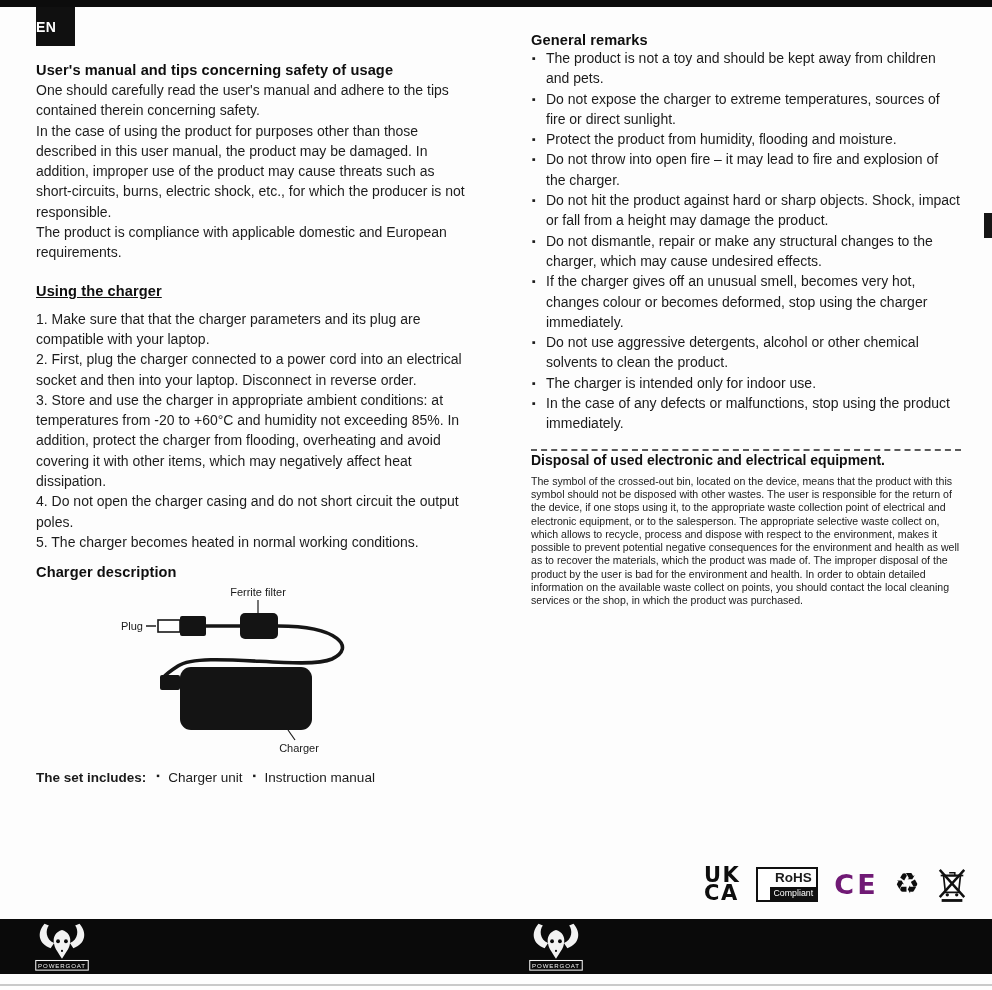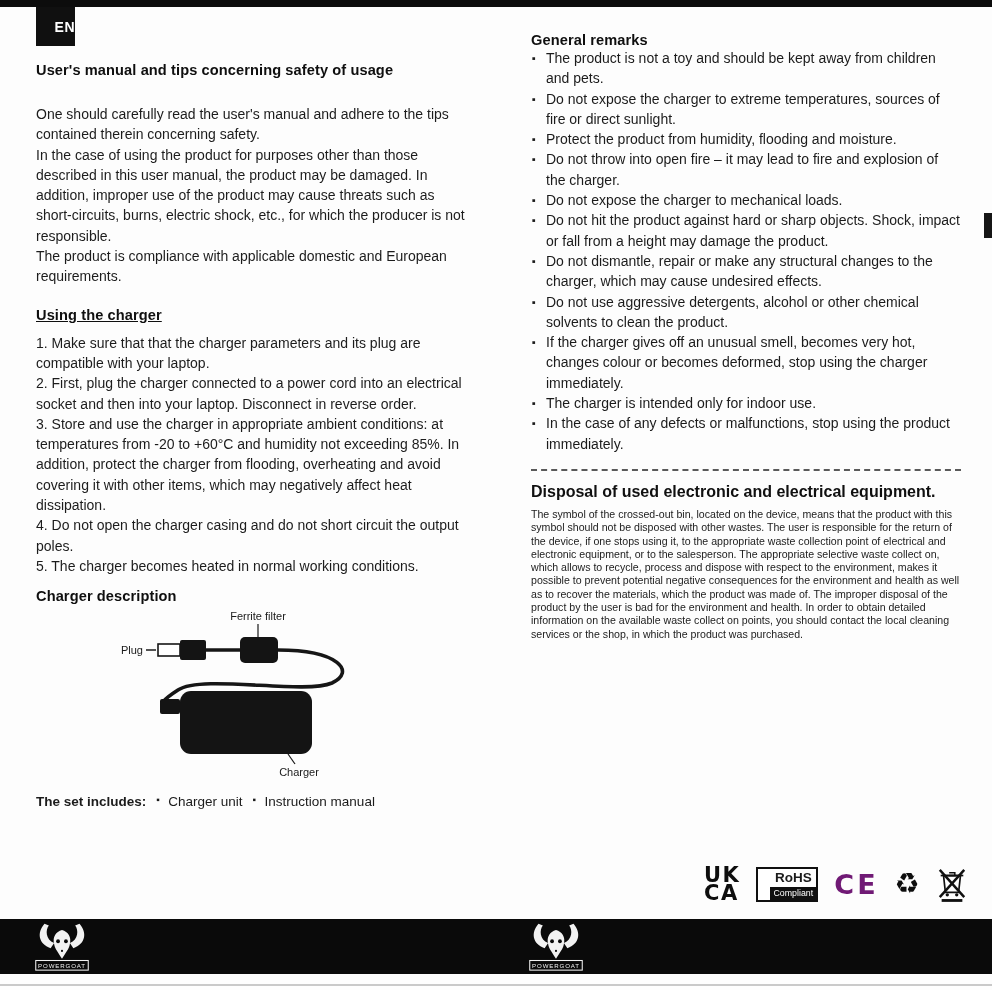--- a/index.html
+++ b/index.html
@@ -6,44 +6,44 @@
   html, body { background:#e9e9e9; }
   .page {
     position:relative; width:992px; height:990px; margin:0 auto;
     background:#fdfdfd; overflow:hidden;
     font-family:"Liberation Sans", sans-serif; color:#1b1b1b;
   }
   .top-strip { position:absolute; top:0; left:0; width:100%; height:7px; background:#0c0c0c; }
   .edge-mark { position:absolute; right:0; top:213px; width:8px; height:25px; background:#161616; }
   .en-badge {
     position:absolute; top:7px; left:36px; width:39px; height:39px; background:#101010;
-    color:#fff; display:flex; align-items:center; justify-content:flex-end;
+    color:#fff; display:flex; align-items:center; justify-content:flex-start;
     font-size:14px; font-weight:700; letter-spacing:.5px;
   }
   .col { position:absolute; }
   .col-left  { left:36px;  top:62px; width:434px; }
   .col-right { left:531px; top:32px; width:430px; }
   .h { font-size:14.6px; font-weight:700; color:#0f0f0f; letter-spacing:.1px; }
-  .body-text { margin-top:26px; }
+  .body-text { margin-top:2px; }
   .body-text p, .steps p { font-size:14px; line-height:20.3px; color:#1c1c1c; }
   .h-usage { margin-top:20px;text-decoration:underline; }
   .steps { margin-top:10px; }
   .h-desc { margin-top:12px; }
   .diagram { width:434px; height:178px; position:relative; }
   .diagram svg { display:block; }
   .diagram text { font-family:"Liberation Sans", sans-serif; font-size:11px; fill:#1a1a1a; }
   .set-line { margin-top:12px; display:flex; align-items:baseline; gap:10px; font-size:13.5px; }
   .set-line .lbl { font-weight:700; }
   .set-line .itm { position:relative; padding-left:12px; }
   .set-line .itm::before { content:"▪"; position:absolute; left:0; top:0; font-size:10px; }
   ul.remarks { list-style:none; }
   .remarks li { position:relative; padding-left:15px; font-size:14px; line-height:20.3px; }
   .remarks li::before { content:"▪"; position:absolute; left:1px; top:0; font-size:11px; }
   .dashed { margin-top:15px; height:0; border-top:2px dashed #5a5a5a; }
-  .fine-heading { margin-top:12px; font-size:16px; font-weight:700; color:#101010; }
+  .fine-heading { margin-top:1px; font-size:14px; font-weight:700; color:#101010; }
   .fine { margin-top:7px; font-size:10.6px; line-height:13.3px; color:#212121; }
   .marks { position:absolute; left:704px; top:845px; display:flex; align-items:center; gap:16px;margin-top:20px; }
   .ukca { font-family:"DejaVu Sans", sans-serif; font-weight:700; font-size:21px; line-height:18.5px; letter-spacing:1.5px; color:#0e0e0e; }
   .rohs { border:2.5px solid #101010; text-align:center; width:62px; background:#fff;padding-left:12px; }
   .rohs .r-top { font-size:13.5px; font-weight:700; padding:1px 0 2px; }
   .rohs .r-bottom { background:#101010; color:#fff; font-size:8.8px; padding:1px 0 2px; }
   .ce { font-family:"DejaVu Sans", sans-serif; font-size:27px; font-weight:600; letter-spacing:3px; color:#701a75; }
   .recycle { font-family:"DejaVu Sans", sans-serif; font-size:28px; color:#0e0e0e; line-height:1; }
   .bin svg { display:block; }
   .footer-band { position:absolute; left:0; top:919px; width:100%; height:55px; background:#0a0a0a; }
@@ -116,25 +116,24 @@
     </div>
   </div>
 
   <div class="col col-right">
     <h2 class="h">General remarks</h2>
     <ul class="remarks">
       <li>The product is not a toy and should be kept away from children and pets.</li>
       <li>Do not expose the charger to extreme temperatures, sources of fire or direct sunlight.</li>
       <li>Protect the product from humidity, flooding and moisture.</li>
       <li>Do not throw into open fire – it may lead to fire and explosion of the charger.</li>
-      <li>Do not expose the charger to mechanical loads.</li>
       <li>Do not hit the product against hard or sharp objects. Shock, impact or fall from a height may damage the product.</li>
       <li>Do not dismantle, repair or make any structural changes to the charger, which may cause undesired effects.</li>
+      <li>If the charger gives off an unusual smell, becomes very hot, changes colour or becomes deformed, stop using the charger immediately.</li>
       <li>Do not use aggressive detergents, alcohol or other chemical solvents to clean the product.</li>
-      <li>If the charger gives off an unusual smell, becomes very hot, changes colour or becomes deformed, stop using the charger immediately.</li>
       <li>The charger is intended only for indoor use.</li>
       <li>In the case of any defects or malfunctions, stop using the product immediately.</li>
     </ul>
 
     <div class="dashed"></div>
 
     <div class="fine-heading">Disposal of used electronic and electrical equipment.</div>
     <p class="fine">The symbol of the crossed-out bin, located on the device, means that the product with this symbol should not be disposed with other wastes. The user is responsible for the return of the device, if one stops using it, to the appropriate waste collection point of electrical and electronic equipment, or to the salesperson. The appropriate selective waste collect on, which allows to recycle, process and dispose with respect to the environment, makes it possible to prevent potential negative consequences for the environment and health as well as to recover the materials, which the product was made of. The improper disposal of the product by the user is bad for the environment and health. In order to obtain detailed information on the available waste collect on points, you should contact the local cleaning services or the shop, in which the product was purchased.</p>
   </div>
 

